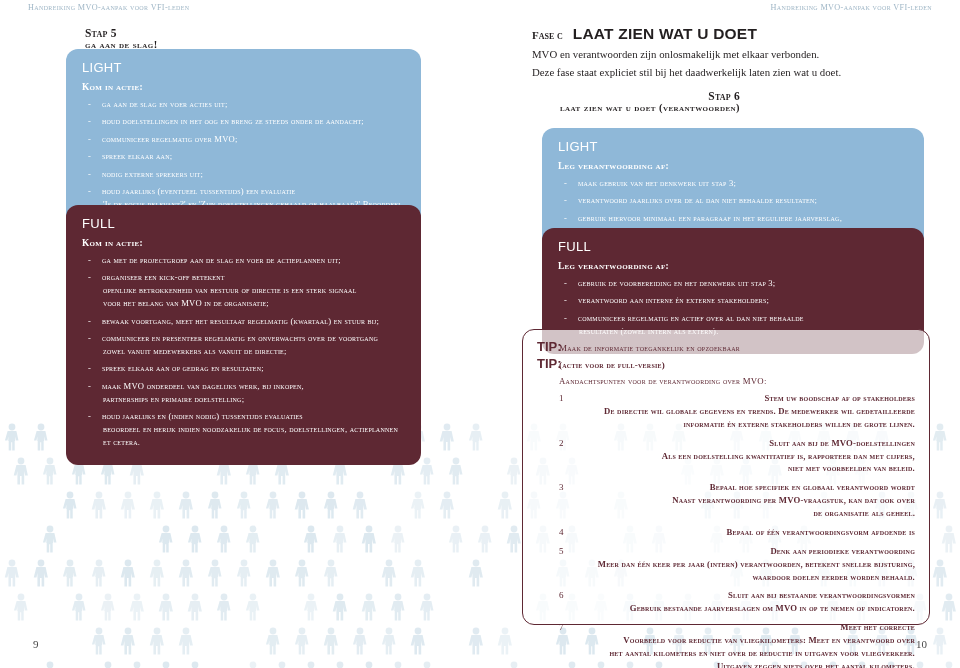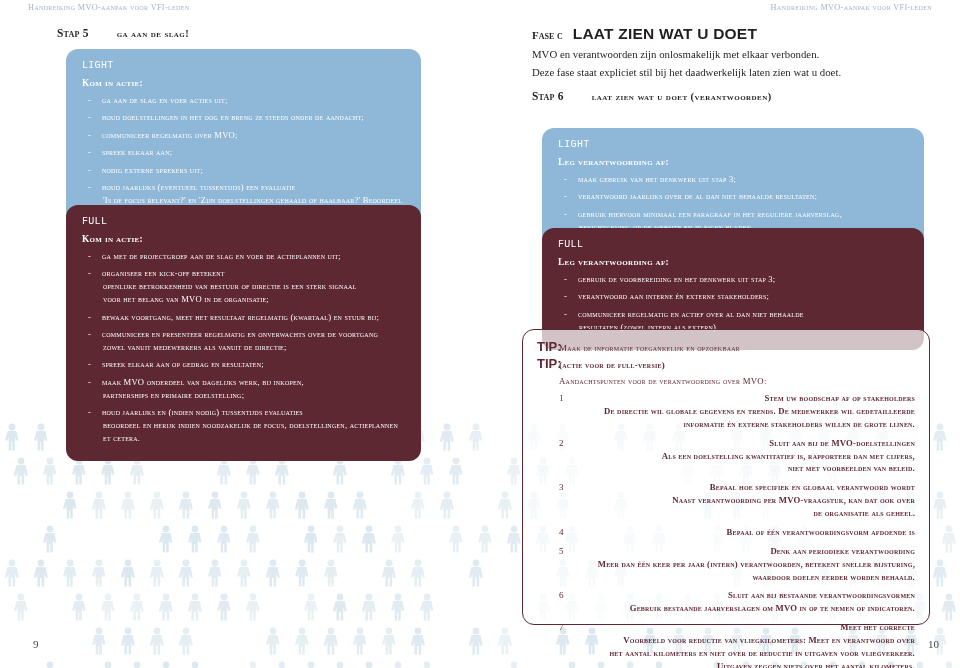--- a/index.html
+++ b/index.html
@@ -28,27 +28,27 @@
   }
   .runhead.l{left:28px;}
   .runhead.r{right:28px;}
 
   .folio{
     position:absolute;bottom:18px;
     font-family:"Liberation Serif", serif;
     font-size:11px;color:#4a4a4a;
   }
   .folio.l{left:33px;}
-  .folio.r{right:21px;font-family:Liberation Serif, serif;}
+  .folio.r{right:33px;font-family:Liberation Serif, serif;}
 
   
   .step-head{
     position:absolute;display:flex;align-items:baseline;
     font-family:"Liberation Serif", serif;
-    color:#231f20;white-space:nowrap;
+    color:#231f20;white-space:nowrap;flex-direction:column;
   }
   .step-no{
     font-variant:small-caps;font-weight:bold;
     font-size:11.5px;letter-spacing:.2px;
   }
   .step-title{
     font-variant:small-caps;font-weight:bold;
     font-size:10.5px;letter-spacing:.45px;margin-left:28px;
   }
   .phase-head{
@@ -72,22 +72,22 @@
   .box{
     position:absolute;border-radius:12px;
     color:#ffffff;
     font-family:"Liberation Serif", serif;
     box-sizing:border-box;
     padding:11px 16px 12px 16px;
   }
   .box.blue{background:#8FB8D8;}
   .box.maroon{background:#5E2833;}
   .box-kicker{
-    font-size:10px;letter-spacing:.3px;margin-bottom:7px;
-    font-family:Liberation Mono, monospace;font-weight:normal;
+    font-size:13px;letter-spacing:.3px;margin-bottom:7px;
+    font-family:Liberation Sans, sans-serif;font-weight:normal;
   }
   .box-lead{
     font-variant:small-caps;font-weight:bold;
     font-size:9.4px;letter-spacing:.3px;margin-bottom:6px;
   }
   ul.blist{list-style:none;margin:0;padding:0;}
   ul.blist > li{
     position:relative;padding-left:20px;margin-bottom:4.5px;
     font-variant:small-caps;font-size:8.6px;letter-spacing:.22px;line-height:1.5;
   }

